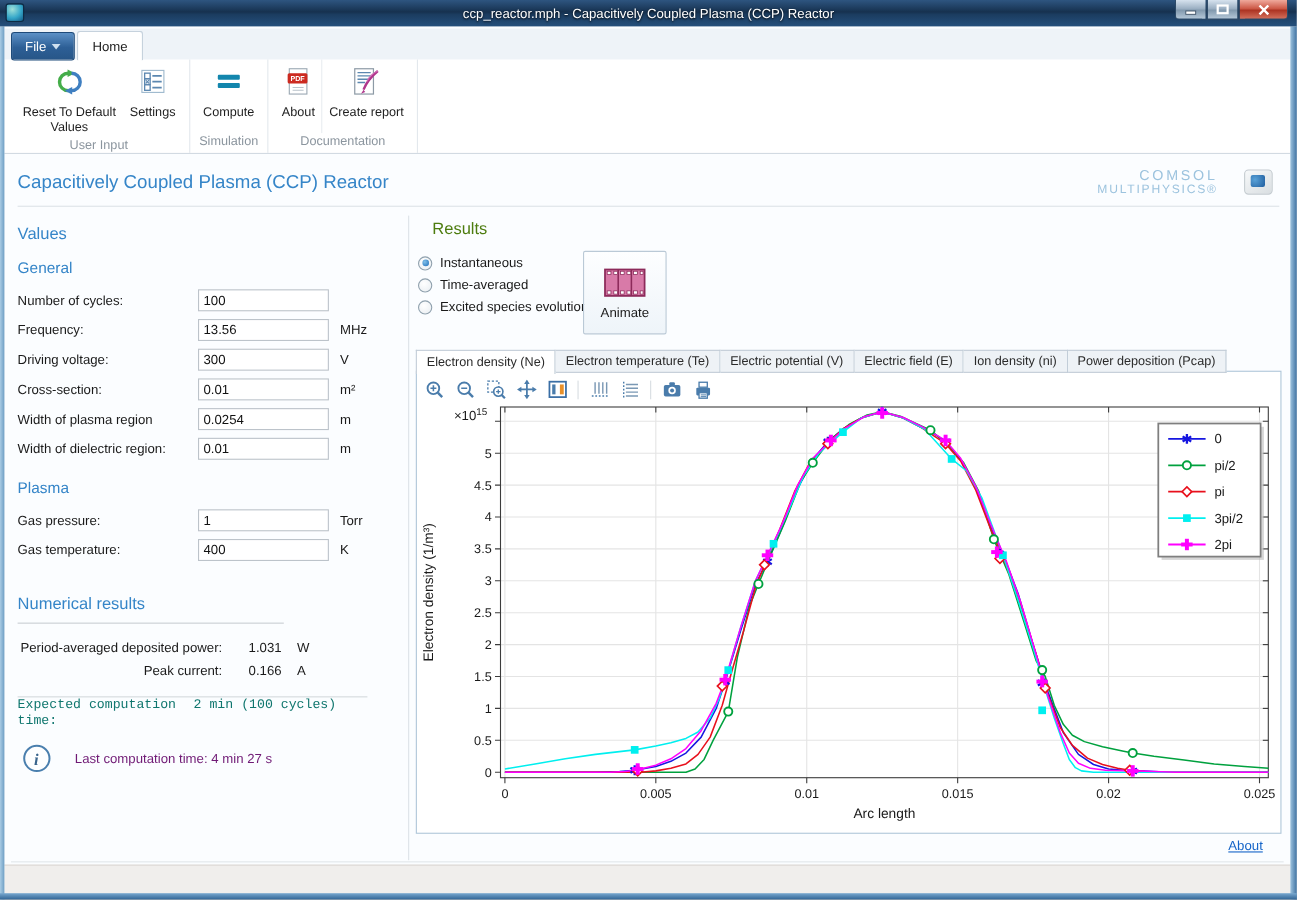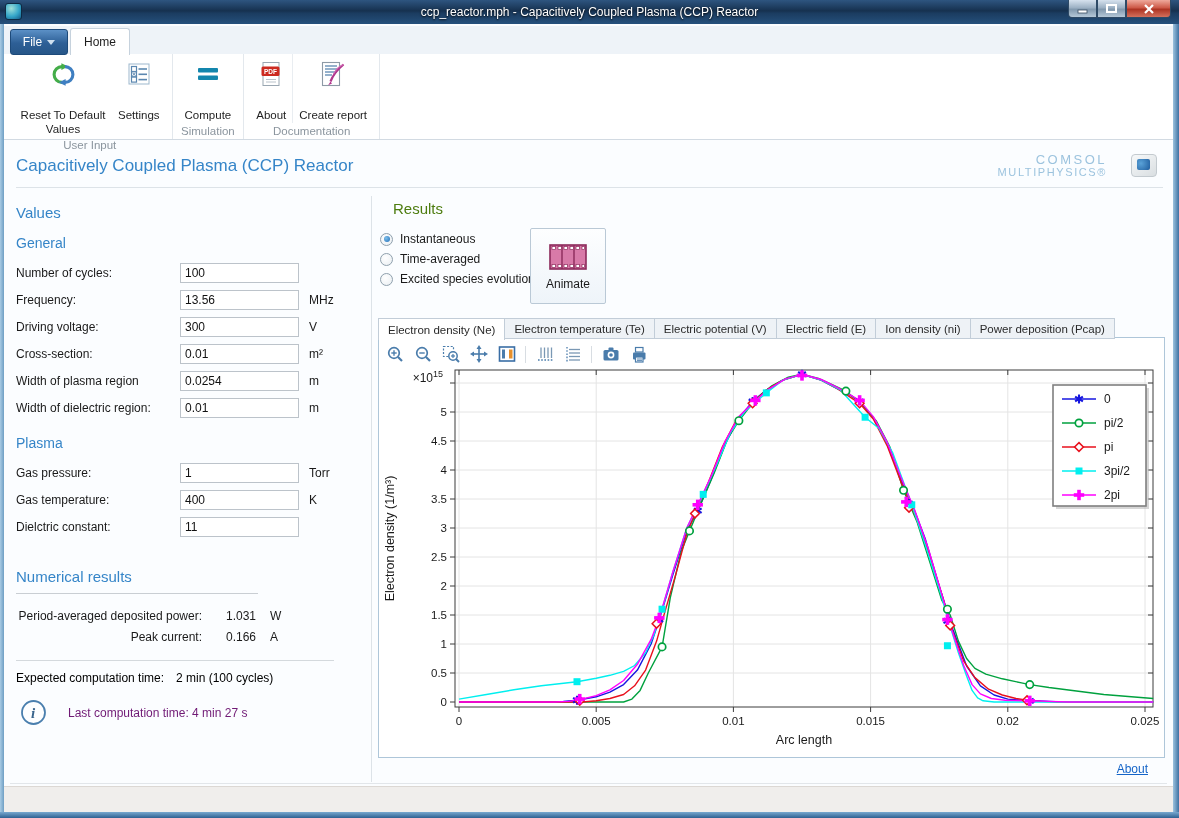--- a/index.html
+++ b/index.html
@@ -33,21 +33,21 @@
   .file-arrow{width:0;height:0;border-left:4px solid transparent;border-right:4px solid transparent;border-top:5px solid #cfe0ef;}
   .home-tab{position:absolute;left:66px;top:2px;width:58px;height:26px;background:#fff;
     border:1px solid #c6d2dd;border-bottom:none;border-radius:3px 3px 0 0;
     display:flex;align-items:center;justify-content:center;font-size:12px;color:#1e1e1e;}
   .ribbon-body{position:absolute;left:4px;top:54px;width:1169px;height:86px;background:#fff;
     border-bottom:1px solid #d2dae2;display:flex;align-items:stretch;padding-left:4px;box-sizing:border-box;z-index:4;}
   .rgroup{display:flex;flex-direction:column;border-right:1px solid #e3e8ed;padding:0 6px;}
   .rbuttons{display:flex;flex:1;}
   .rbtn{display:flex;flex-direction:column;align-items:center;padding:5px 6px 0 6px;cursor:default;}
   .rbtn .ric{height:30px;display:flex;align-items:center;justify-content:center;}
-  .rbtn .rlab{font-size:11.5px;color:#1e1e1e;text-align:center;line-height:1.2;margin-top:20px;max-width:86px;}
+  .rbtn .rlab{font-size:11.5px;color:#1e1e1e;text-align:center;line-height:1.2;margin-top:7px;max-width:86px;}
   .rbtn.divleft{border-left:1px solid #e9edf1;}
   .glabel{font-size:11.5px;color:#8b959e;text-align:center;padding:2px 0 4px 0;}
   
   .page-title{position:absolute;left:16px;top:156px;font-size:17px;color:#3585c8;}
   .hr1{position:absolute;left:16px;top:187px;width:1147px;height:1px;background:#dde3e8;}
   .logo{position:absolute;right:22px;top:153px;display:flex;align-items:center;gap:24px;}
   .logo-text{text-align:right;color:#9cc3de;line-height:1.05;}
   .logo-l1{font-size:13px;letter-spacing:2.5px;}
   .logo-l2{font-size:11px;letter-spacing:1.6px;}
   .logo-mark{width:24px;height:21px;border-radius:4px;border:1px solid #c3cacf;
@@ -61,21 +61,21 @@
   .field-row{display:flex;align-items:center;height:27px;}
   .flabel{width:164px;font-size:12px;color:#1a1a1a;}
   .finput{width:109px;height:16px;border:1px solid #bcc3ca;font-size:12px;padding:1px 4px;
     font-family:"Liberation Sans",sans-serif;color:#111;background:#fff;}
   .funit{font-size:12px;color:#1a1a1a;margin-left:10px;}
   .nr-hr{width:242px;height:1px;background:#c9ced3;margin:8px 0 8px 0;}
   .nr-row{display:flex;align-items:flex-end;height:21px;font-size:12px;color:#1a1a1a;}
   .nr-label{width:186px;text-align:right;}
   .nr-val{width:44px;text-align:left;margin-left:24px;}
   .hr2{width:318px;height:1px;background:#d4d9dd;margin:16px 0 0 0;}
-  .exp-row{display:flex;font-size:12px;color:#000000;margin-top:10px;}
+  .exp-row{display:flex;font-size:12px;color:#0f766e;margin-top:0;font-family:Liberation Mono, monospace;}
   .exp-label{width:160px;}
   .last-row{display:flex;align-items:center;margin-top:14px;gap:21px;}
   .info-ic{margin-left:4px;}
   .last-text{font-size:12px;color:#701a75;}
   
   .vsep{position:absolute;left:371px;top:196px;width:1px;height:586px;background:#dde3e8;}
   .results-h{position:absolute;left:393px;top:200px;font-size:15px;color:#4d7c0f;}
   .radio-group{position:absolute;left:380px;top:229px;}
   .radio-row{display:flex;align-items:center;height:20px;gap:7px;cursor:default;}
   .radio{width:13px;height:13px;border-radius:50%;border:1px solid #8fa0ad;box-sizing:border-box;
@@ -274,25 +274,20 @@
         <div class="section-h">Plasma</div>
         <div class="field-row">
           <div class="flabel">Gas pressure:</div>
           <input class="finput" type="text" value="1" style="">
           <span class="funit">Torr</span>
         </div>
         <div class="field-row">
           <div class="flabel">Gas temperature:</div>
           <input class="finput" type="text" value="400" style="">
           <span class="funit">K</span>
-        </div>
-        <div class="field-row">
-          <div class="flabel">Dielctric constant:</div>
-          <input class="finput" type="text" value="11" style="">
-          <span class="funit"></span>
         </div>
       </div>
 
     <div class="big-h" style="margin-top:28px;">Numerical results</div>
     <div class="nr-hr"></div>
     <div class="nr-row">
       <div class="nr-label">Period-averaged deposited power:</div>
       <div class="nr-val">1.031</div>
       <div>W</div>
     </div>

